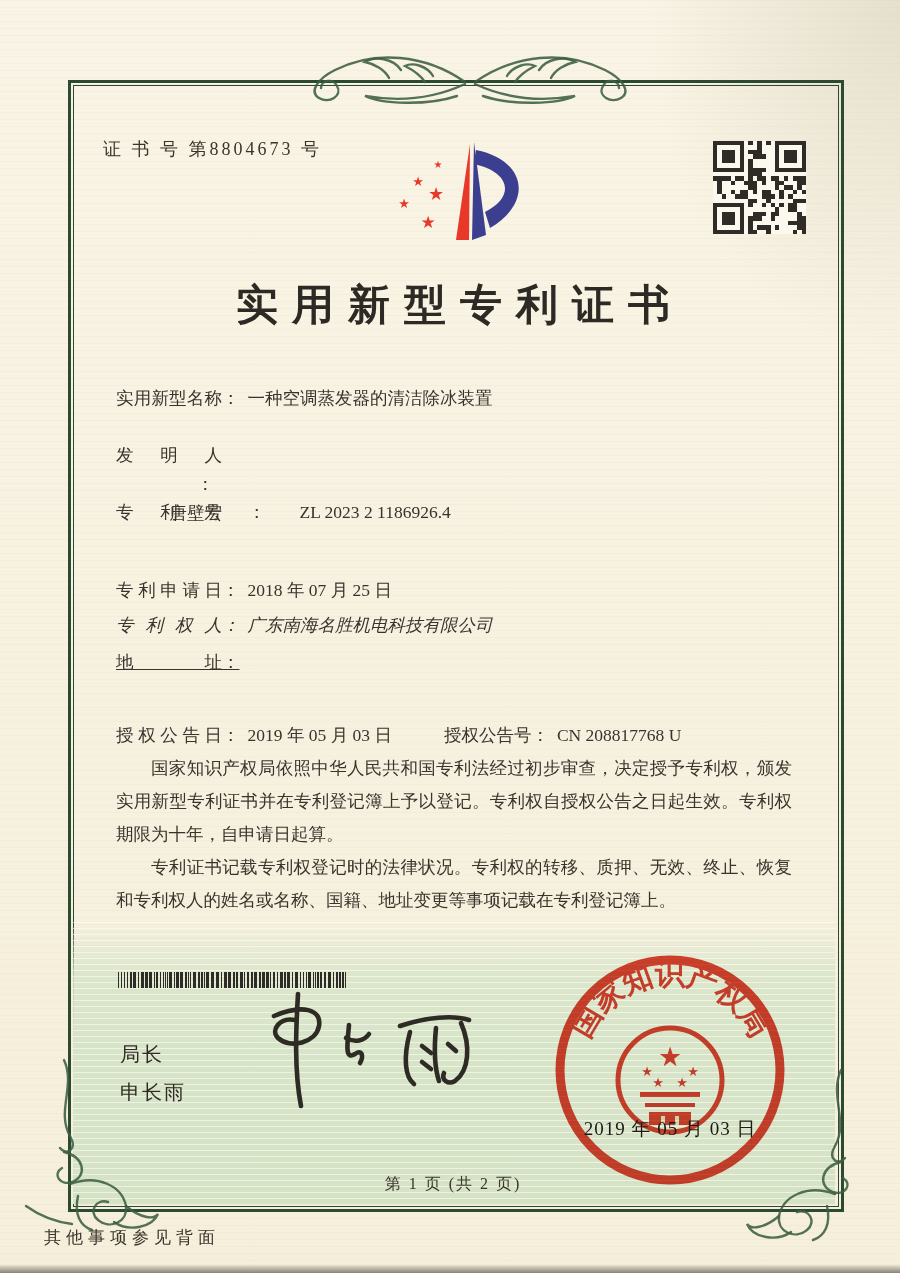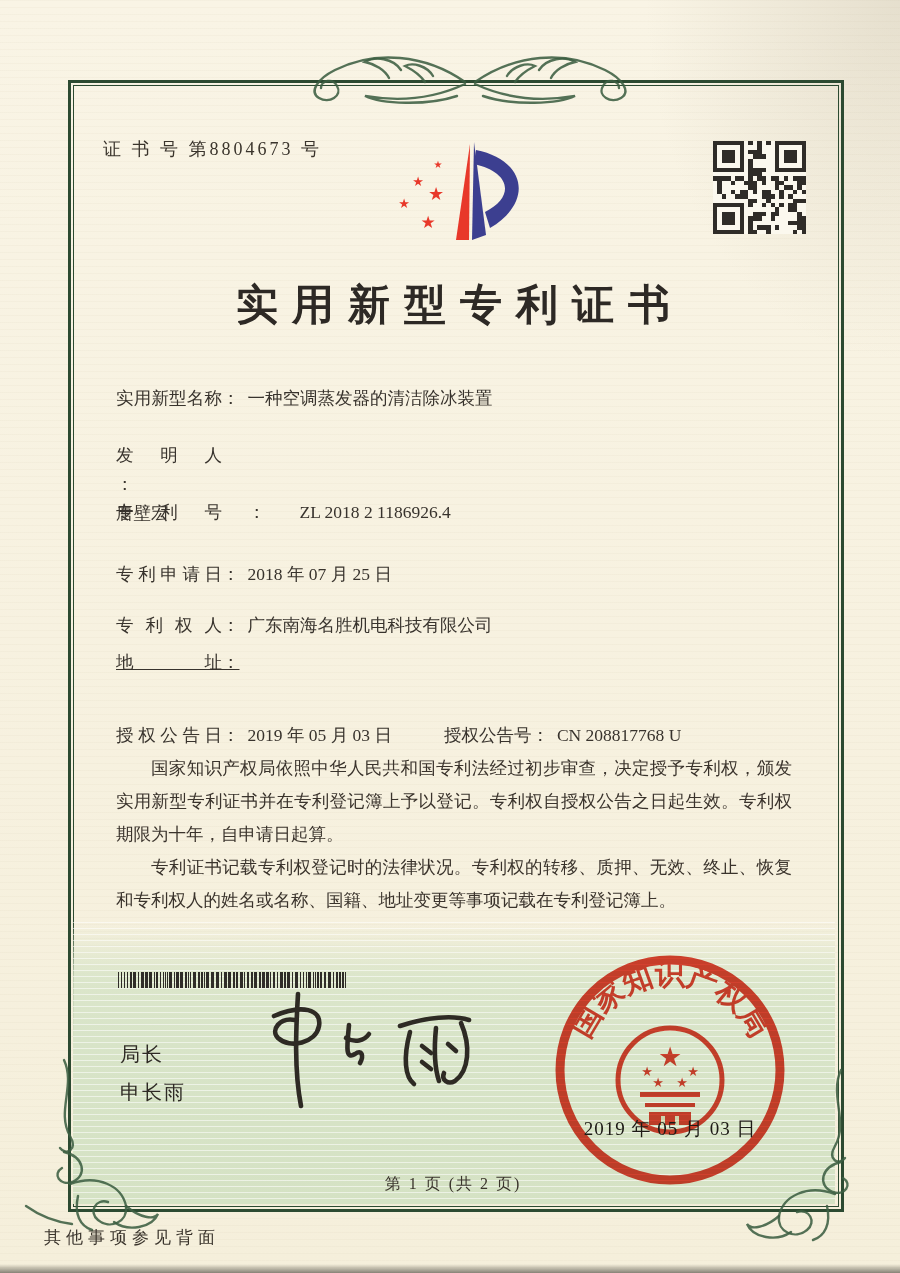--- a/index.html
+++ b/index.html
@@ -27,21 +27,21 @@
   .ornament{position:absolute;pointer-events:none;}
   .ornament path{fill:none;stroke:#3c5e42;stroke-width:2.4;stroke-linecap:round;opacity:.88;}
 
   .cert-no{position:absolute;left:103px;top:137px;font-size:18px;letter-spacing:3px;color:#3a342c;}
   .logo{position:absolute;left:388px;top:136px;width:150px;height:114px;}
   .logo-star{font-family:"DejaVu Sans",sans-serif;fill:#e8382a;}
   .qr{position:absolute;left:713px;top:141px;width:93px;height:93px;background:#fbf8ee;}
   .title{position:absolute;left:68px;top:277px;width:770px;text-align:center;
     font-size:42px;font-weight:bold;letter-spacing:14px;padding-left:14px;box-sizing:border-box;color:#2d2925;}
 
-  .field-row{position:absolute;left:116px;display:flex;align-items:flex-start;
+  .field-row{position:absolute;left:116px;display:flex;align-items:flex-end;
     font-size:17.5px;line-height:29px;color:#38332d;}
   .f-label{display:inline-block;width:106px;text-align:justify;text-align-last:justify;}
   .f-label-plain{display:inline-block;}
   .f-colon{margin-right:8px;}
   .f-value{white-space:pre-wrap;}
   .addr .f-value{width:565px;}
   .pair2{margin-left:52px;display:flex;}
 
   .body-text{position:absolute;left:116px;top:752px;width:676px;
     font-size:17.5px;line-height:33px;text-align:justify;color:#3a332c;}
@@ -251,28 +251,28 @@
     <span class="f-value">一种空调蒸发器的清洁除冰装置</span>
   </div>
   <div class="field-row" style="top:441px;flex-direction:column;">
     <span class="f-label">发明人</span>
       <span class="f-colon">：</span>
     <span class="f-value">唐壁宏</span>
   </div>
   <div class="field-row" style="top:498px;gap:26px;">
     <span class="f-label">专利号</span>
       <span class="f-colon">：</span>
-    <span class="f-value">ZL 2018 2 1186926.4</span>
-  </div>
-  <div class="field-row" style="top:560px;">
+    <span class="f-value">ZL 2023 2 1186926.4</span>
+  </div>
+  <div class="field-row" style="top:576px;">
     <span class="f-label">专利申请日</span>
       <span class="f-colon">：</span>
     <span class="f-value">2018 年 07 月 25 日</span>
   </div>
-  <div class="field-row" style="top:611px;">
+  <div class="field-row" style="top:611px;font-style:italic;">
     <span class="f-label">专利权人</span>
       <span class="f-colon">：</span>
     <span class="f-value">广东南海名胜机电科技有限公司</span>
   </div>
   <div class="field-row addr" style="top:648px;text-decoration:underline;">
     <span class="f-label">地址</span>
       <span class="f-colon">：</span>
   </div>
   <div class="field-row" style="top:721px;">
     <span class="f-label">授权公告日</span>

